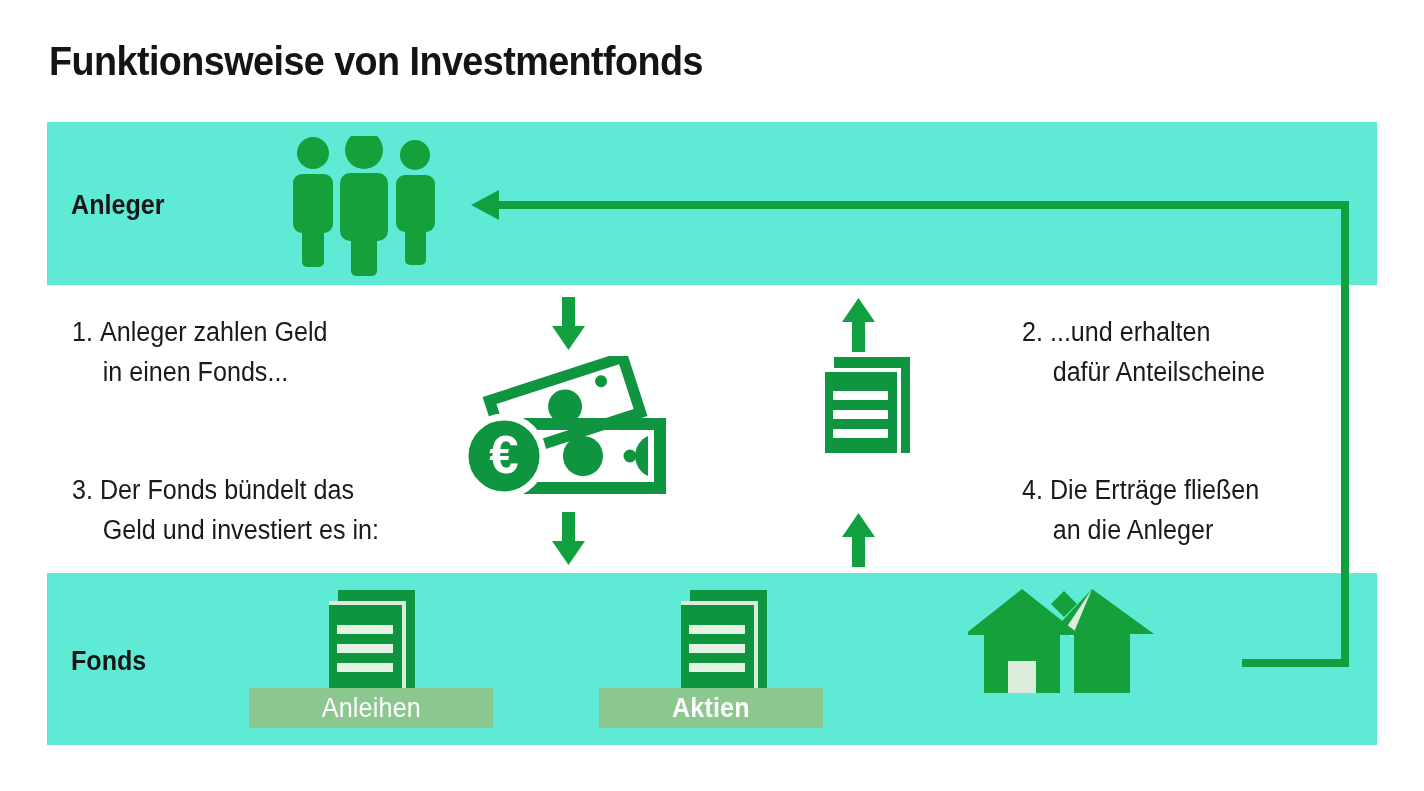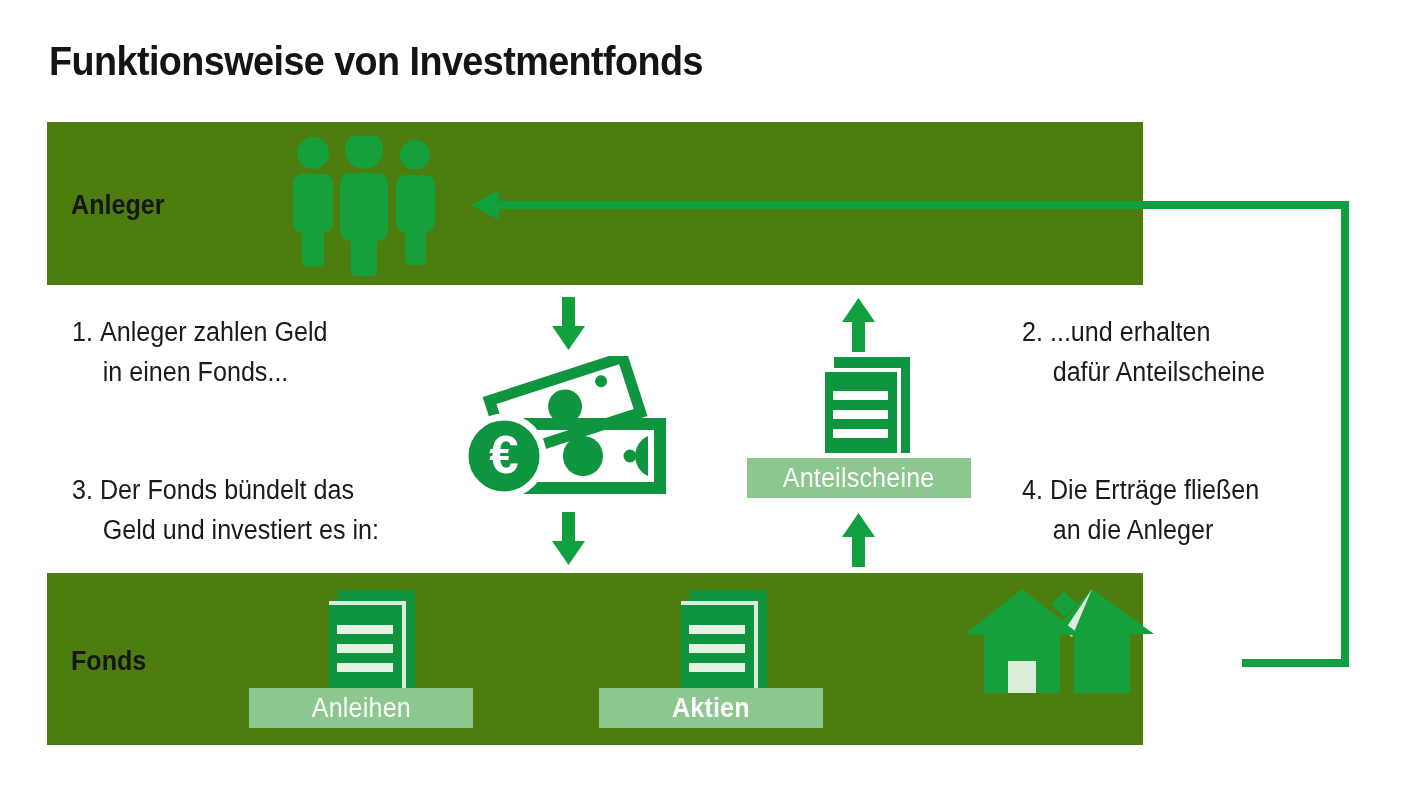--- a/index.html
+++ b/index.html
@@ -30,22 +30,22 @@
     font-family: "Liberation Sans", "DejaVu Sans", sans-serif;
     transform: scaleX(0.92);
     transform-origin: left top;
     white-space: nowrap;
   }
 
   
   .band {
     position: absolute;
     left: 47px;
-    width: 1096px;
-    background: #4d7c0f;
+    width: 1330px;
+    background: #5eead4;
   }
   #band-anleger { top: 122px; height: 163px; }
   #band-fonds   { top: 573px; height: 172px; }
 
   .band-label {
     position: absolute;
     left: 24px;
     font-size: 27px;
     font-weight: bold;
     color: #161616;
@@ -97,21 +97,21 @@
     justify-content: center;
   }
   .caption-bar span {
     color: #ffffff;
     font-size: 27px;
     font-family: "Liberation Sans", "DejaVu Sans", sans-serif;
     transform: scaleX(0.93);
     letter-spacing: 0.2px;
   }
   #cap-anteilscheine { left: 747px;  top: 458px; width: 224px; height: 40px; }
-  #cap-anleihen      { left: 249px;  top: 688px; width: 224px; height: 40px; }
+  #cap-anleihen      { left: 249px;  top: 688px; width: 244px; height: 40px; }
   #cap-aktien        { left: 599px;  top: 688px; width: 224px; height: 40px; font-weight: bold; }
   #cap-immobilien    { left: 949px;  top: 688px; width: 224px; height: 40px; }
 
   
   .flow-svg {
     position: absolute;
     left: 0; top: 0;
     width: 1424px; height: 791px;
     pointer-events: none;
   }
@@ -251,23 +251,20 @@
 
       <polygon points="124,4 104,52 96,46" fill="#dcecdb"></polygon>
 
       <g>
         <polygon points="54,4 112,50 92,50 92,108 16,108 16,50 -4,50" fill="#16a03c"></polygon>
         <rect x="40" y="76" width="28" height="32" fill="#dcecdb"></rect>
       </g>
     </svg>
   </div>
 
-  <div class="caption-bar" id="cap-anteilscheine">
-    <span>Anteilscheine</span>
-  </div>
   <div class="caption-bar" id="cap-anleihen">
     <span>Anleihen</span>
   </div>
   <div class="caption-bar" id="cap-aktien">
     <span>Aktien</span>
   </div>
 
   <div class="step" id="step-1">
     <span><span>1.</span>&nbsp;<span>Anleger zahlen Geld</span></span>
     <span class="ln2">in einen Fonds...</span>

